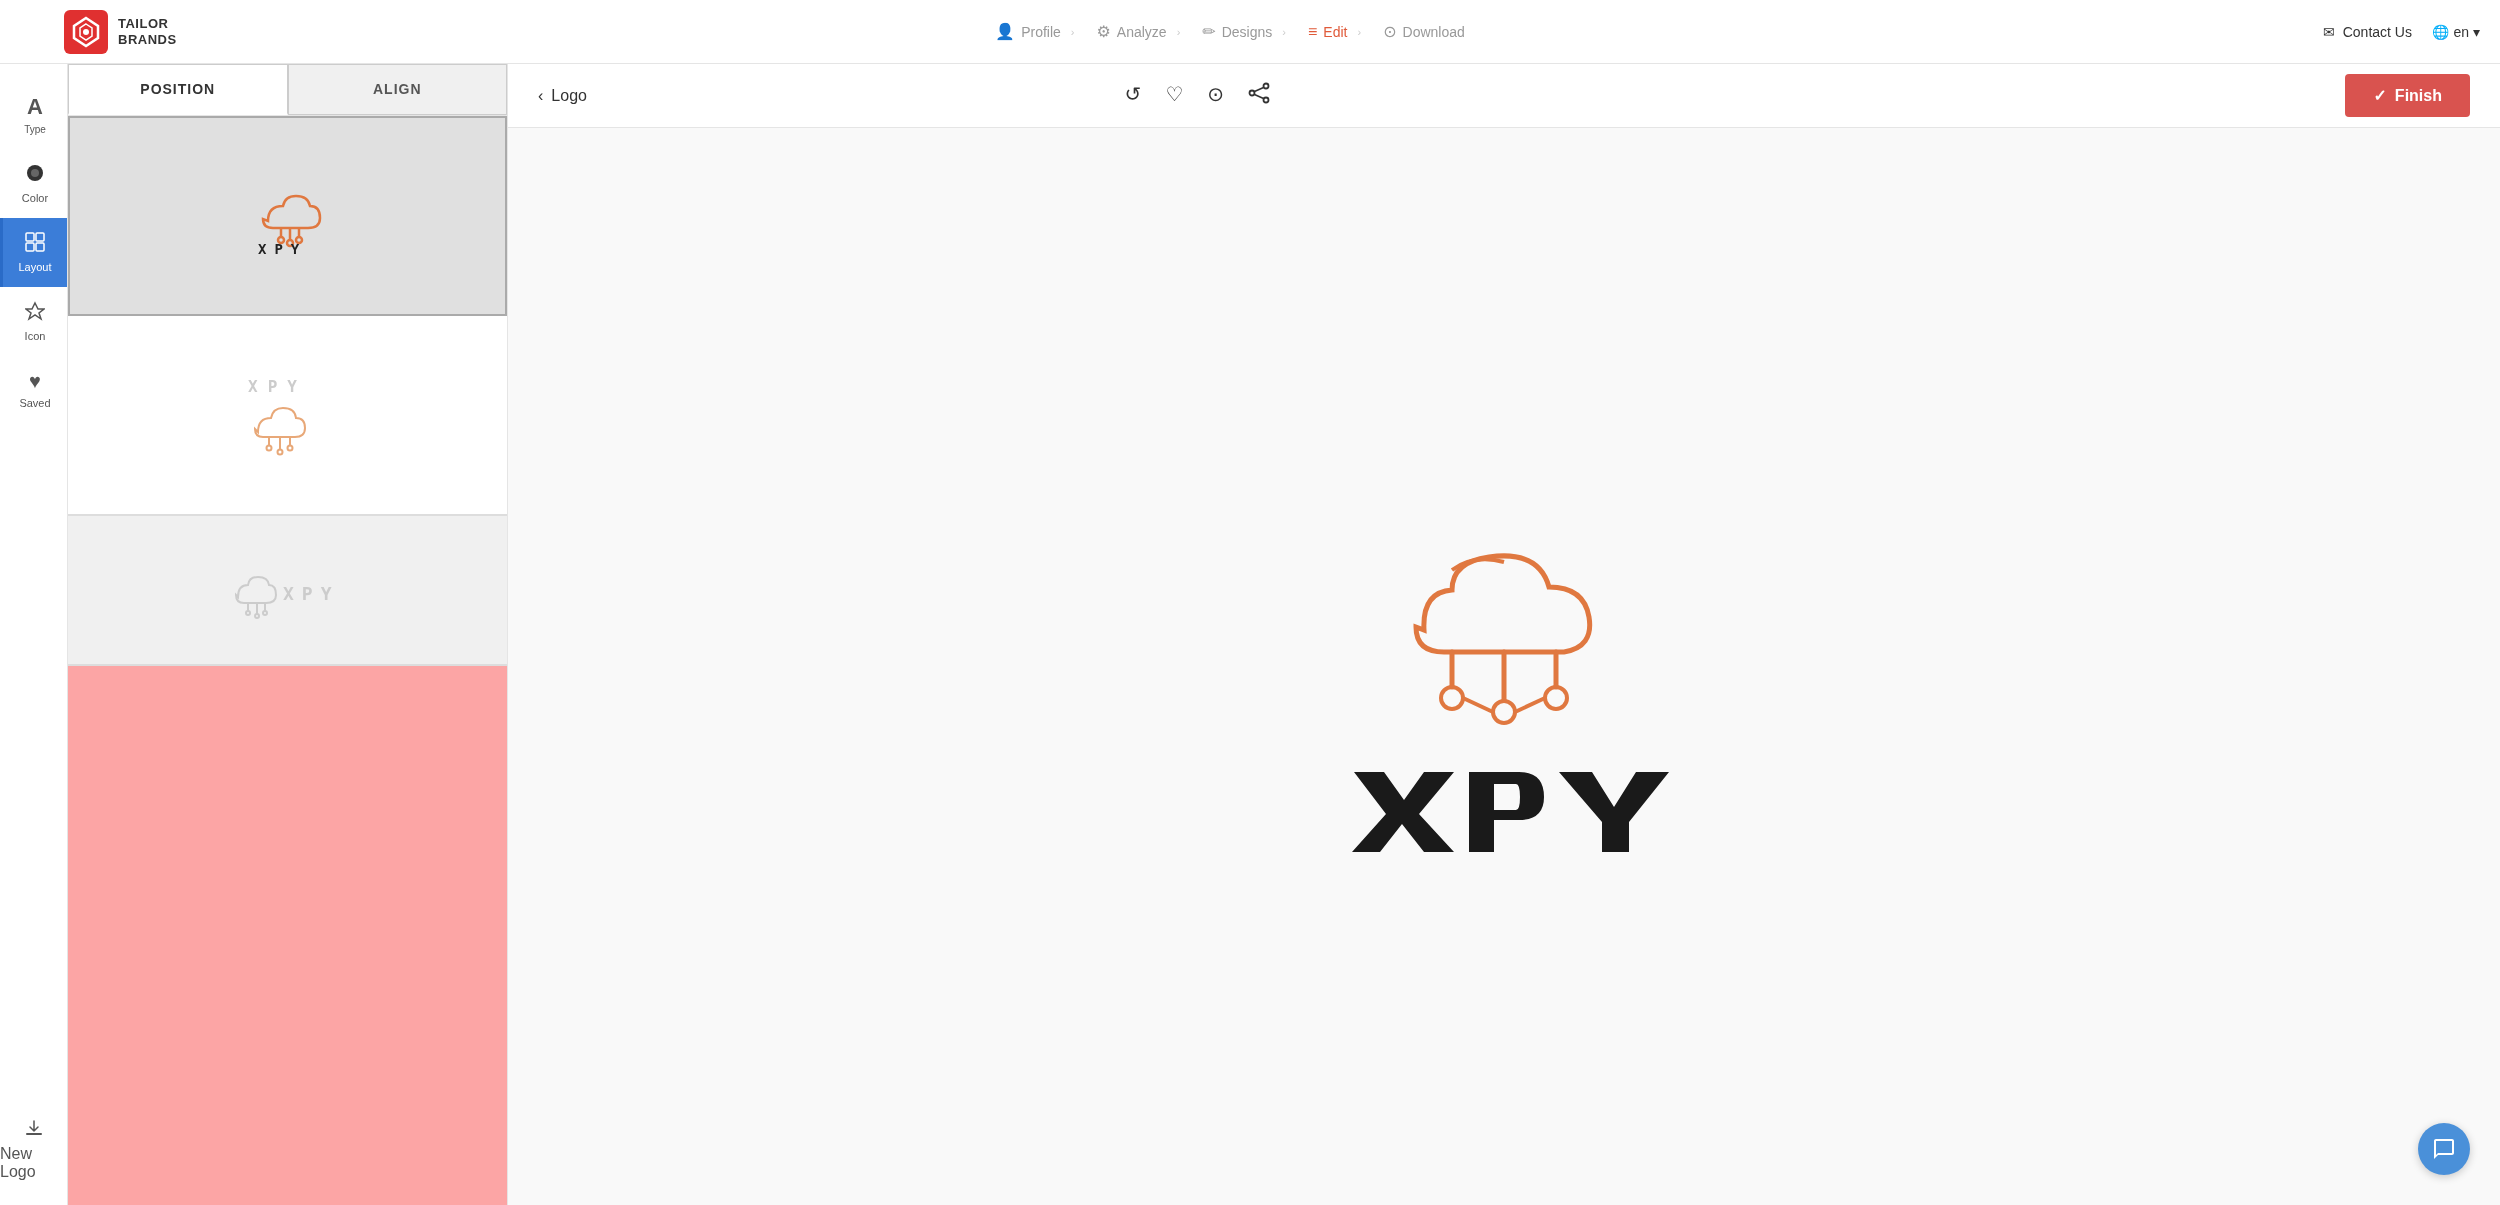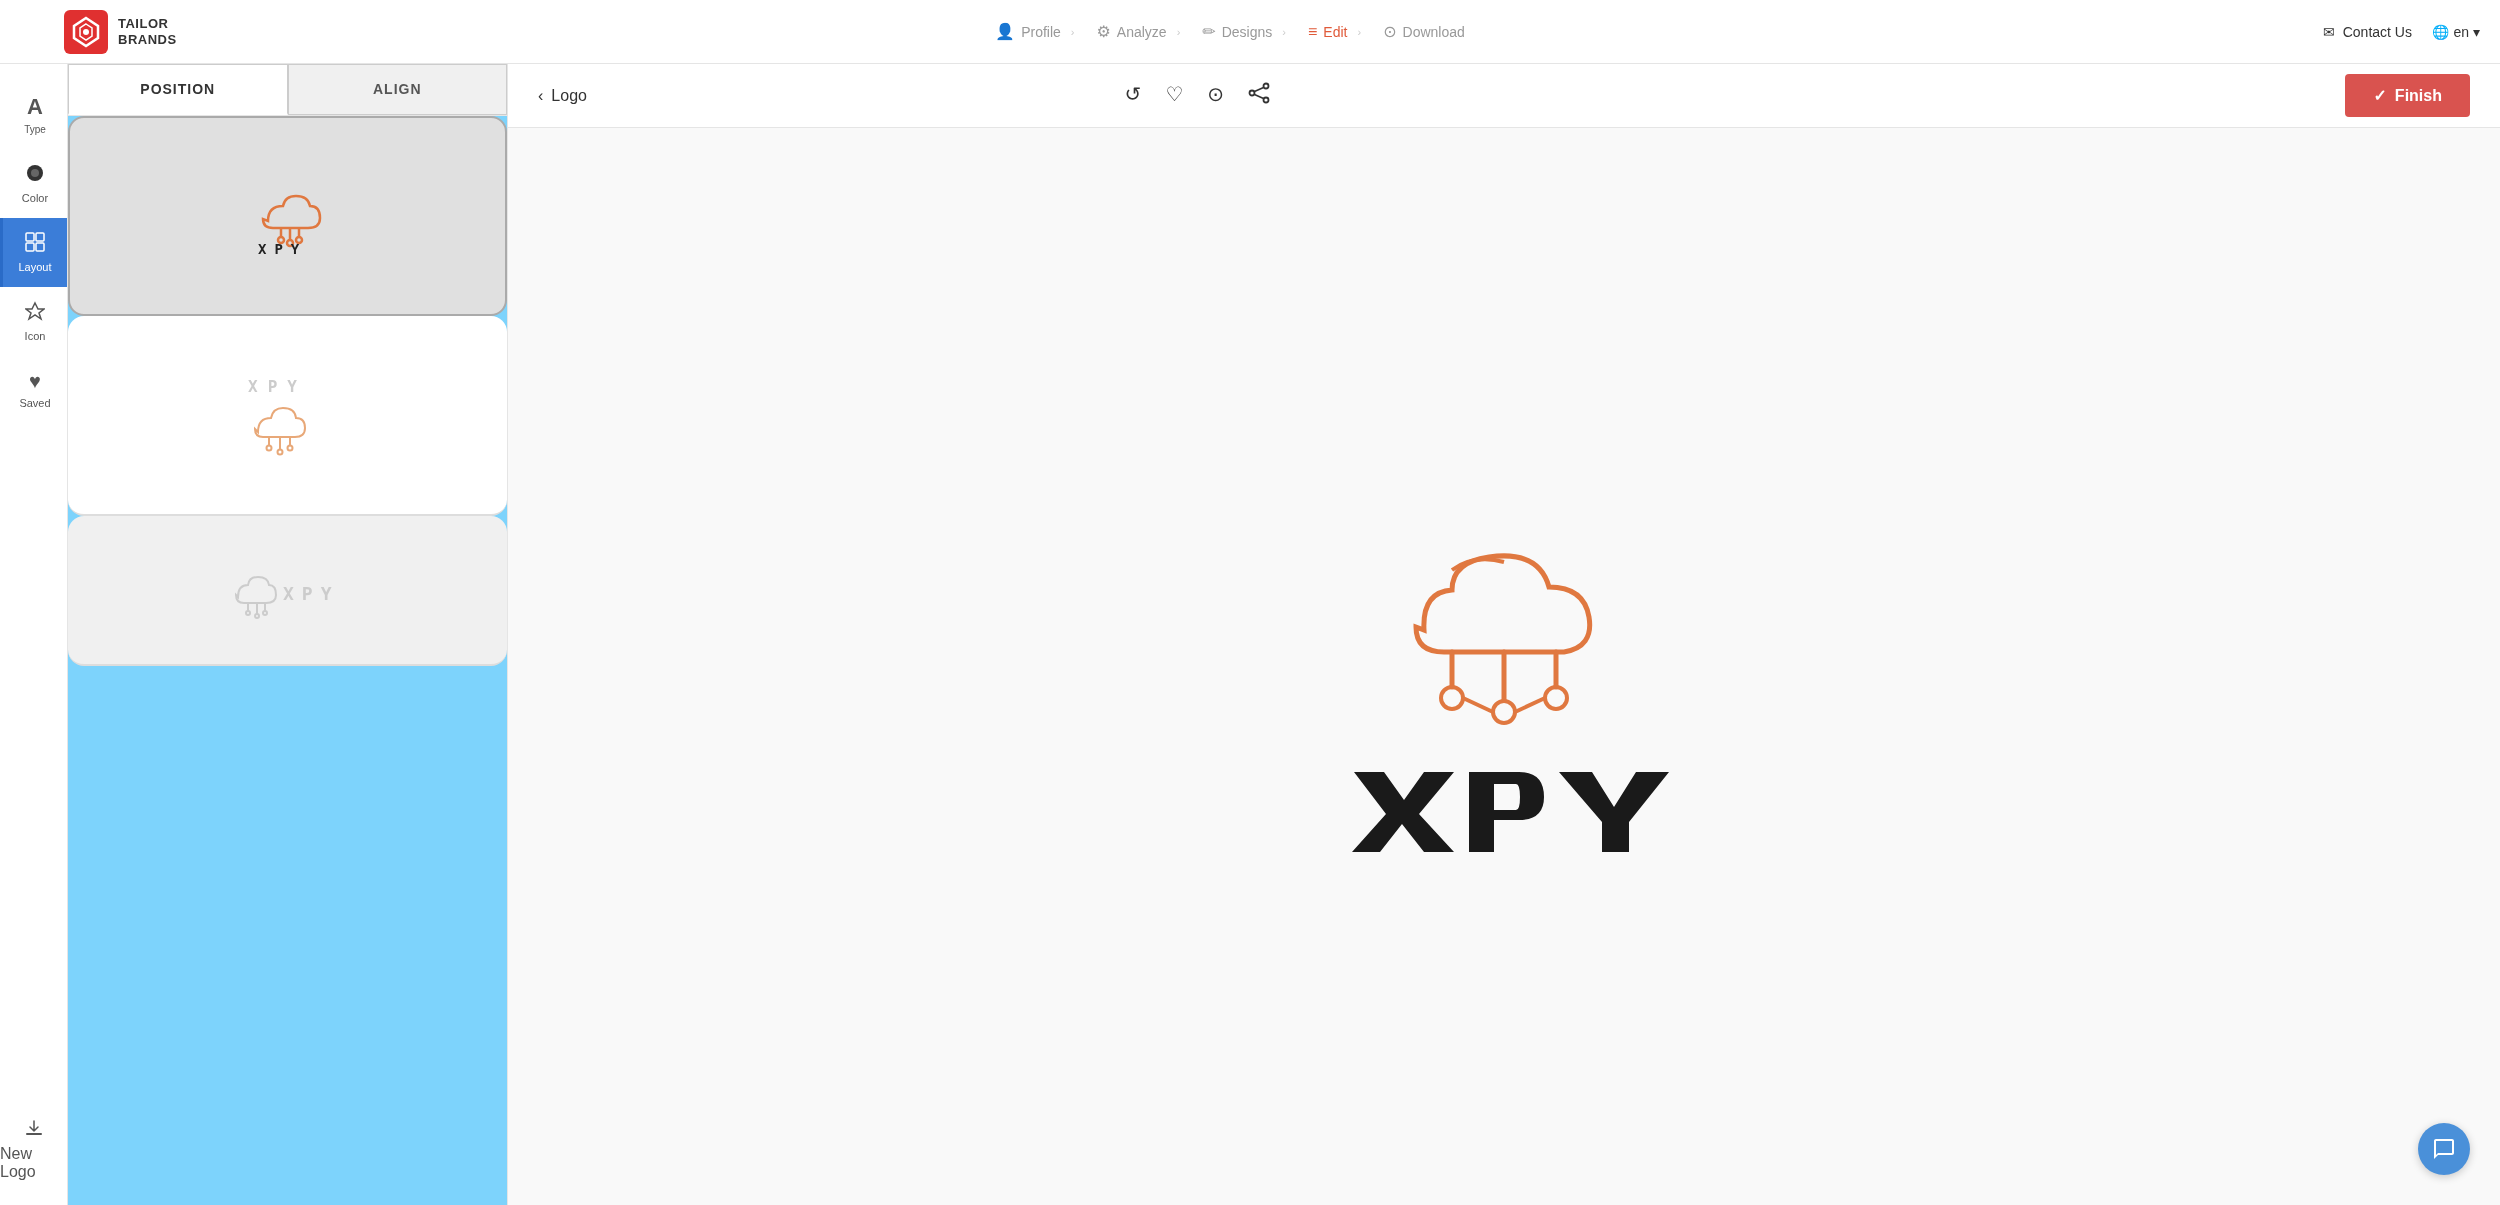--- a/index.html
+++ b/index.html
@@ -123,21 +123,21 @@
       padding: 14px 0;
       cursor: pointer;
       color: #555;
       font-size: 11px;
       gap: 4px;
     }
 
     
     .panel {
       width: 440px;
-      background: #7dd3fc;
+      background: #fca5a5;
       border-right: 1px solid #e5e5e5;
       display: flex;
       flex-direction: column;
       overflow-y: auto;
     }
     .panel-tabs {
       display: flex;
       background: #fff;
       border-bottom: 1px solid #e5e5e5;
       margin-bottom: 0;
@@ -166,21 +166,20 @@
     .panel-logo-item {
       background: #e8e8e8;
       margin: 0;
       padding: 30px 32px;
       display: flex;
       align-items: center;
       justify-content: center;
       cursor: pointer;
       border-bottom: 2px solid #ddd;
       min-height: 200px;
-      border-radius: 16px;
     }
     .panel-logo-item.selected {
       background: #e0e0e0;
       border: 2px solid #aaa;
     }
     .panel-logo-item.white-bg {
       background: #fff;
     }
     .panel-logo-item.light-gray {
       background: #f0f0f0;

